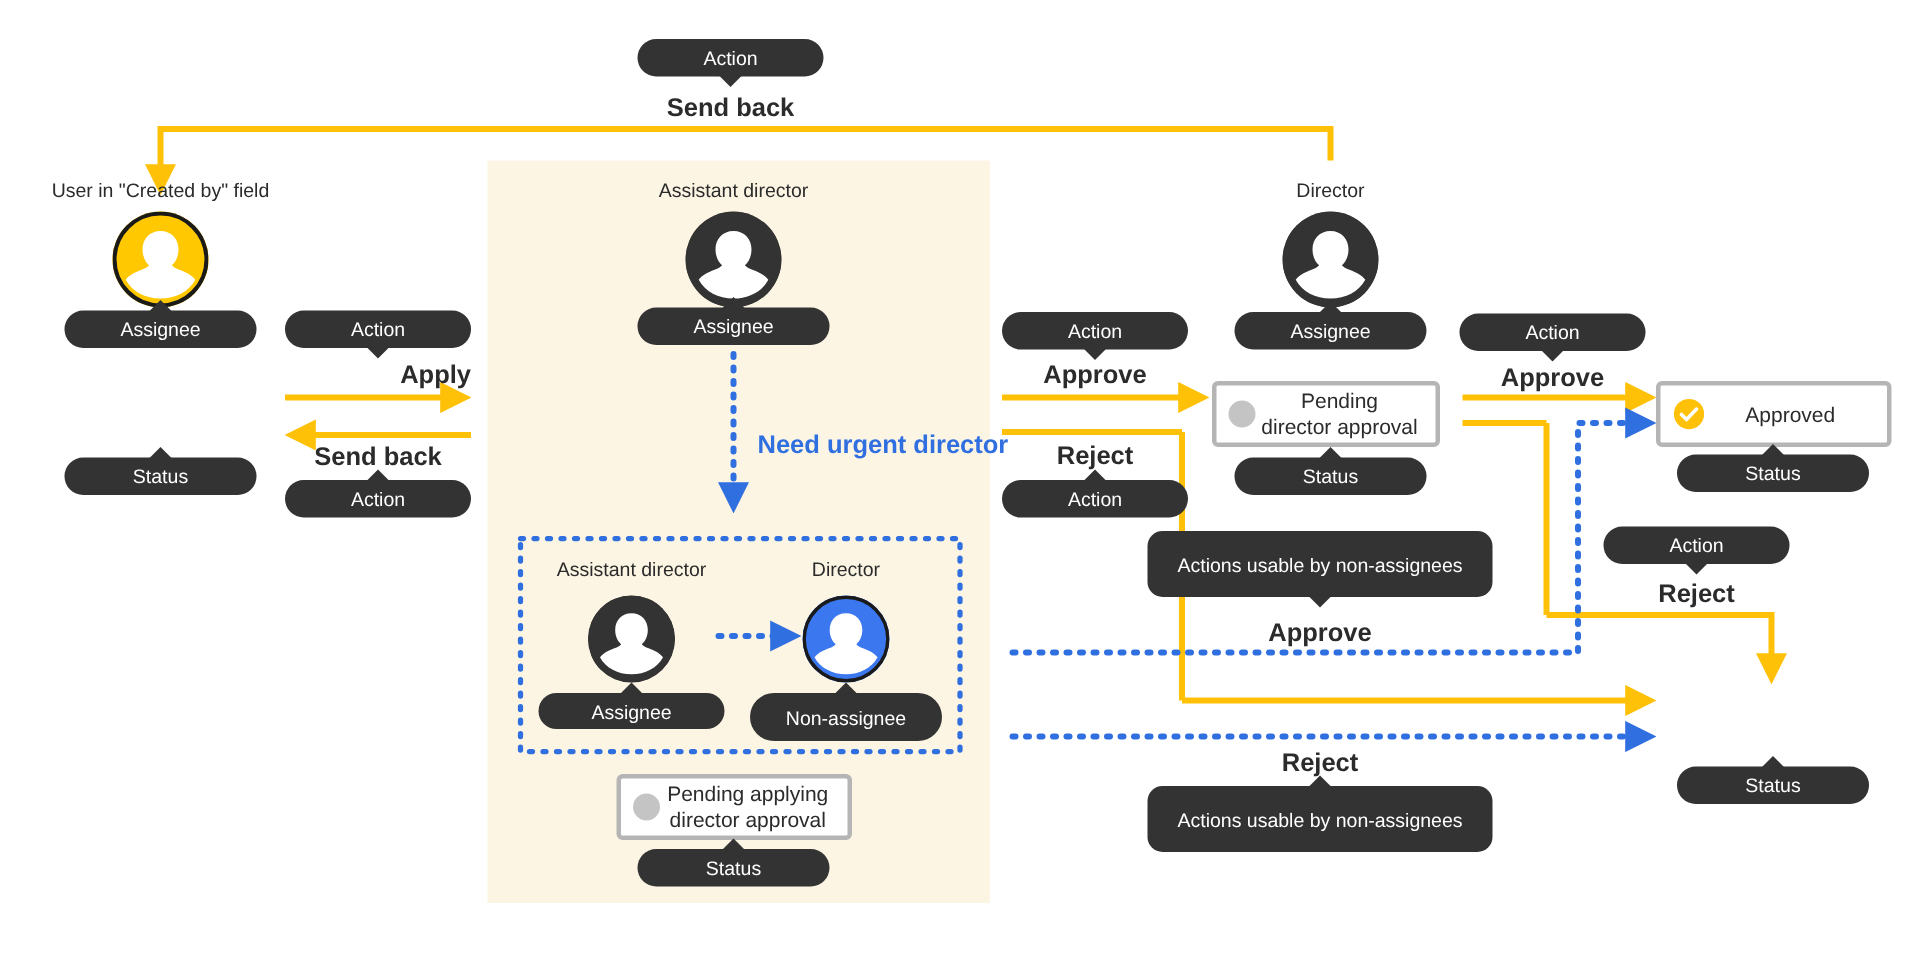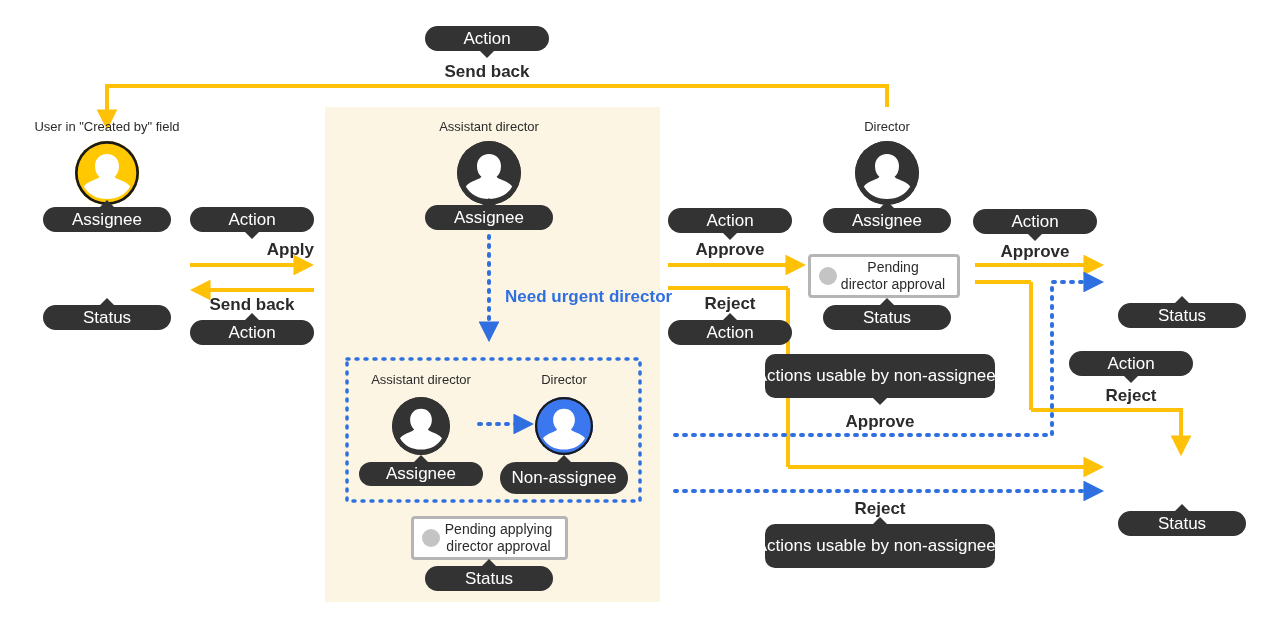--- a/index.html
+++ b/index.html
@@ -24,21 +24,21 @@
   
   .avatar{position:absolute;border-radius:50%;background:#333333;overflow:hidden;}
   .avatar.blue{background:#3b78f0;}
   .avatar.yellow{background:#ffc800;}
   .avatar svg{display:block;width:100%;height:100%;}
 
   
   .pill{
     position:absolute;background:#333333;color:#ffffff;border-radius:18px;
     display:flex;align-items:center;justify-content:center;
-    font-size:17px;white-space:nowrap;box-sizing:border-box;
+    font-size:13px;white-space:nowrap;box-sizing:border-box;
   }
   
   .pill.notch-up::before{
     content:"";position:absolute;top:-7px;left:50%;transform:translateX(-50%);
     border-left:8px solid transparent;border-right:8px solid transparent;
     border-bottom:8px solid #333333;
   }
   
   .pill.notch-down::after{
     content:"";position:absolute;bottom:-7px;left:50%;transform:translateX(-50%);
@@ -266,20 +266,31 @@
     <span>Actions usable by non-assignees</span>
   </div>
 
   <div class="pill notch-down" style="left:973px;top:209px;width:124px;height:25px;">
     <span>Action</span>
   </div>
   <div class="arrow-label" style="left:973px;top:242px;width:124px;">
     <span>Approve</span>
   </div>
 
+  <div class="statusbox" style="left:1104px;top:254px;width:157px;height:44px;padding:0 8px;">
+    <span class="sb-icon">
+      <svg width="22" height="22" viewBox="0 0 24 24" aria-hidden="true">
+        <circle cx="12" cy="12" r="11" fill="#ffc107"></circle>
+        <path d="M6.5 12.3 L10.2 16 L17.5 8.4" fill="none" stroke="#ffffff" stroke-width="2.6" stroke-linecap="round" stroke-linejoin="round"></path>
+      </svg>
+    </span>
+    <span class="sb-text">
+      <span>Approved</span>
+    </span>
+  </div>
   <div class="pill notch-up" style="left:1118px;top:303px;width:128px;height:25px;">
     <span>Status</span>
   </div>
 
   <div class="pill notch-down" style="left:1069px;top:351px;width:124px;height:25px;">
     <span>Action</span>
   </div>
   <div class="arrow-label" style="left:1069px;top:386px;width:124px;">
     <span>Reject</span>
   </div>

